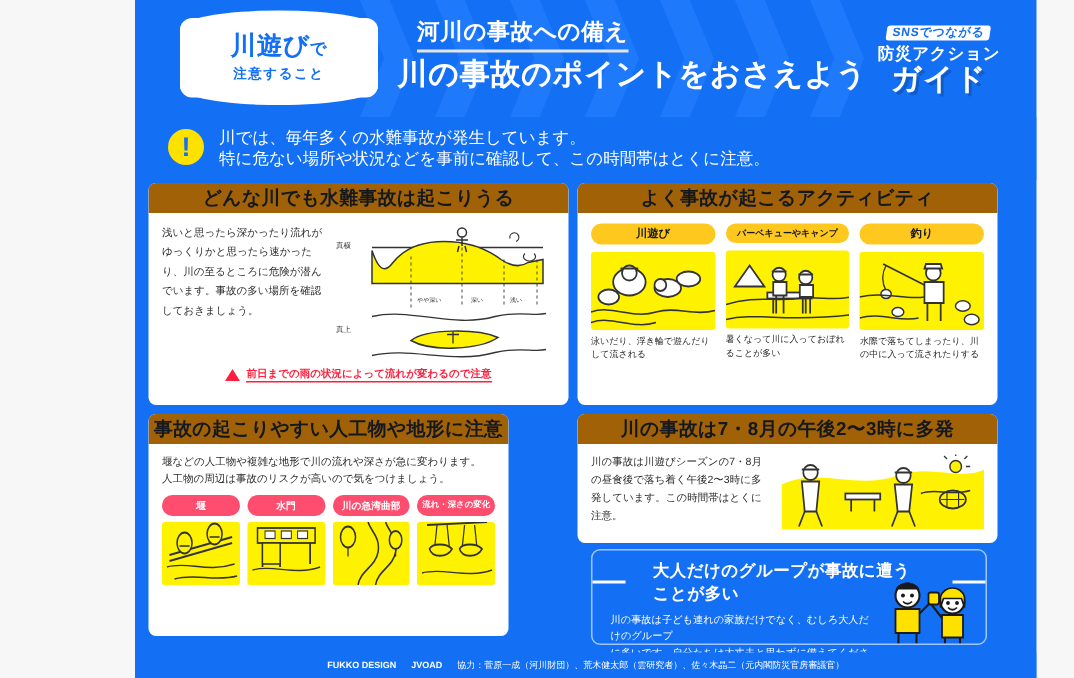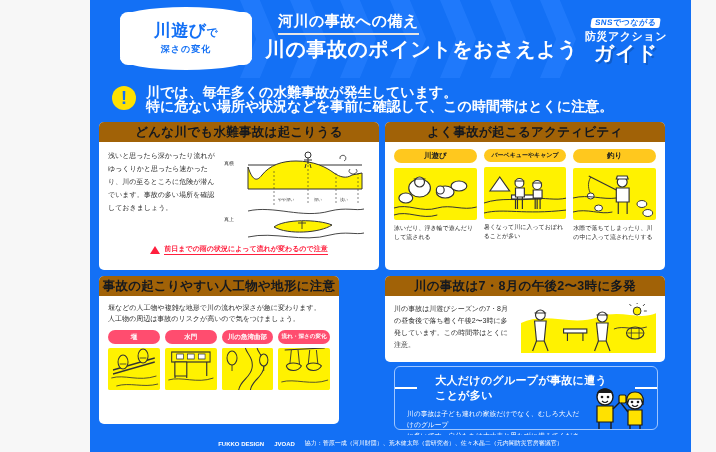--- a/index.html
+++ b/index.html
@@ -36,21 +36,21 @@
   .logo{position:absolute;right:16px;top:12px;width:98px;text-align:center;color:#fff;line-height:1;}
   .logo .l1{font-size:8px;font-weight:bold;background:#fff;color:#1370f5;display:inline-block;
             padding:1px 4px;border-radius:2px;transform:skewX(-8deg);letter-spacing:.5px;}
   .logo .l2{font-size:11px;font-weight:bold;margin-top:3px;letter-spacing:.5px;}
   .logo .l3{font-size:20px;font-weight:bold;margin-top:1px;letter-spacing:1px;
             text-shadow:2px 2px 0 rgba(0,0,0,.18);}
   
   .alert{position:absolute;left:0;top:78px;width:601px;height:42px;background:#1370f5;}
   .alert .ico{position:absolute;left:22px;top:8px;width:24px;height:24px;border-radius:50%;background:#ffe100;
     color:#1370f5;font-size:18px;font-weight:bold;text-align:center;line-height:24px;}
-  .alert .t{position:absolute;left:56px;top:7px;color:#fff;font-size:14px;font-weight:bold;line-height:14px;}
+  .alert .t{position:absolute;left:56px;top:7px;color:#fff;font-size:11px;font-weight:normal;line-height:14px;}
   .card{background:#fff;border-radius:5px;overflow:hidden;position:absolute;}
   .card-hd{height:20px;display:flex;align-items:center;justify-content:center;
            font-size:12.5px;font-weight:bold;color:#14181f;letter-spacing:.3px;}
   .hd-pink{background:#a16207;}
   .hd-yel{background:#a16207;}
   .body{padding:7px 9px;}
   .ptxt{font-size:7px;color:#2b2b2b;line-height:11px;}
   .warn{display:flex;align-items:center;justify-content:center;gap:4px;margin-top:3px;}
   .warn .tri{width:0;height:0;border-left:5px solid transparent;border-right:5px solid transparent;
              border-bottom:8px solid #ff1f3d;}
@@ -98,21 +98,21 @@
       <div class="chev" style="left:150px"></div>
       <div class="chev" style="left:200px"></div>
       <div class="chev" style="left:250px"></div>
       <div class="chev" style="left:300px"></div>
       <div class="chev" style="left:350px"></div>
       <div class="chev" style="left:400px"></div>
       <div class="chev" style="left:450px"></div>
 
       <div class="badge">
         <div class="badge-l1"><span>川遊び</span><span class="sm">で</span></div>
-        <div class="badge-l2">深さの変化</div>
+        <div class="badge-l2">注意すること</div>
       </div>
 
       <div class="ttl1">河川の事故への備え</div>
       <div class="ttl2">川の事故のポイントをおさえよう</div>
 
       <div class="logo">
         <div class="l1">SNSでつながる</div>
         <div class="l2">防災アクション</div>
         <div class="l3">ガイド</div>
       </div>
@@ -222,21 +222,21 @@
                 <path d="M0 30 C16 26 30 32 44 30" stroke="#333" stroke-width="1" fill="none"></path>
                 <path d="M0 44 C14 40 28 47 40 44" stroke="#333" stroke-width="1" fill="none"></path>
               </svg>
             </div>
             <div class="actcap">水際で落ちてしまったり、川の中に入って流されたりする</div>
           </div>
         </div>
       </div>
     </div>
 
-    <div class="card" style="left:9px;top:276px;width:240px;height:148px;font-family:Liberation Serif, serif;">
+    <div class="card" style="left:9px;top:276px;width:240px;height:148px;">
       <div class="card-hd hd-pink">事故の起こりやすい人工物や地形に注意</div>
       <div class="body">
         <div class="ptxt">堰などの人工物や複雑な地形で川の流れや深さが急に変わります。</div>
         <div class="ptxt">人工物の周辺は事故のリスクが高いので気をつけましょう。</div>
         <div class="pills4">
           <div class="pk">堰</div>
           <div class="pk">水門</div>
           <div class="pk">川の急湾曲部</div>
           <div class="pk" style="font-size:5.6px">流れ・深さの変化</div>
         </div>

